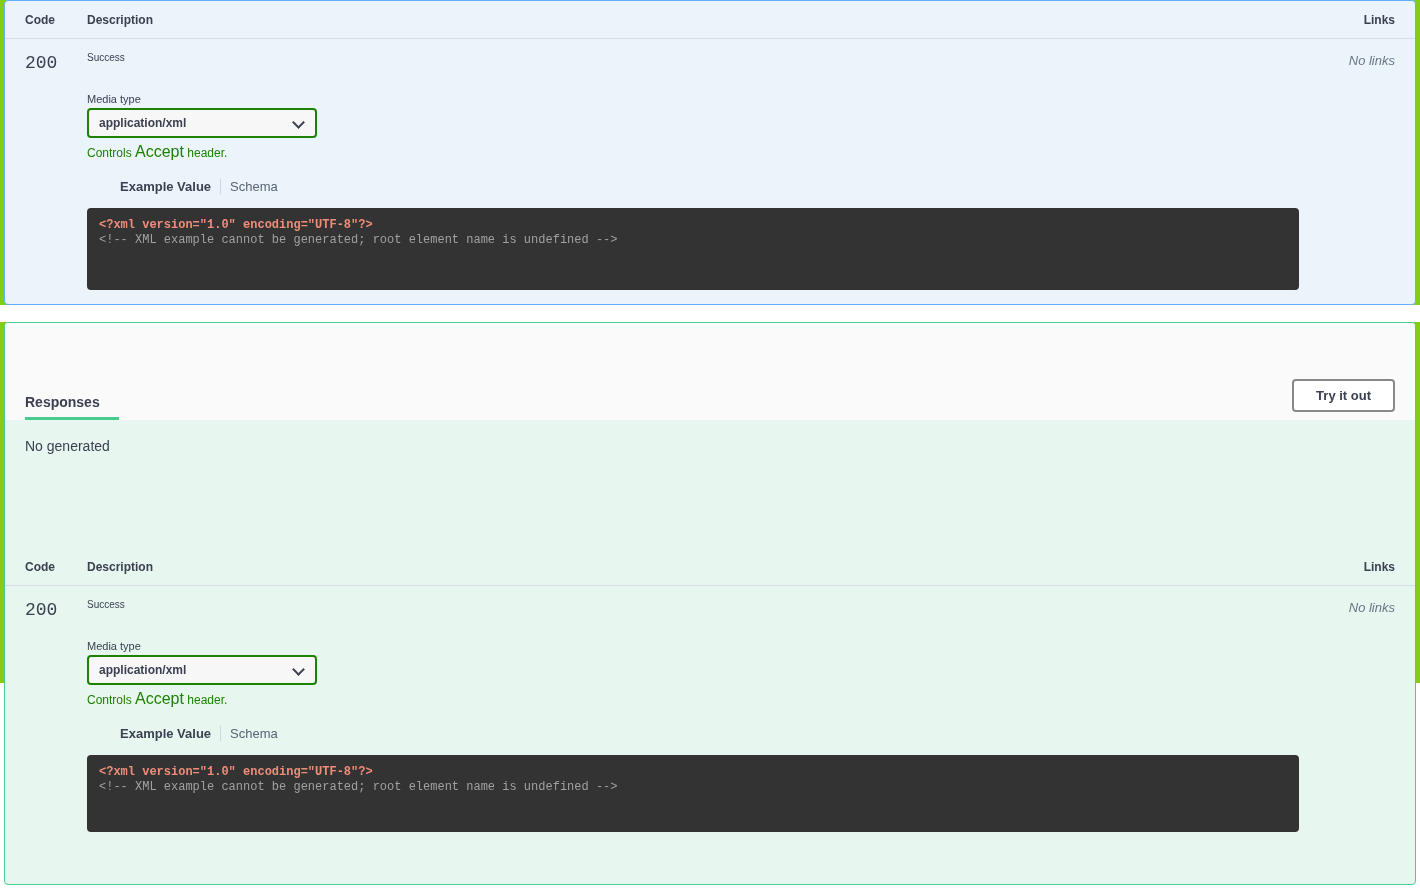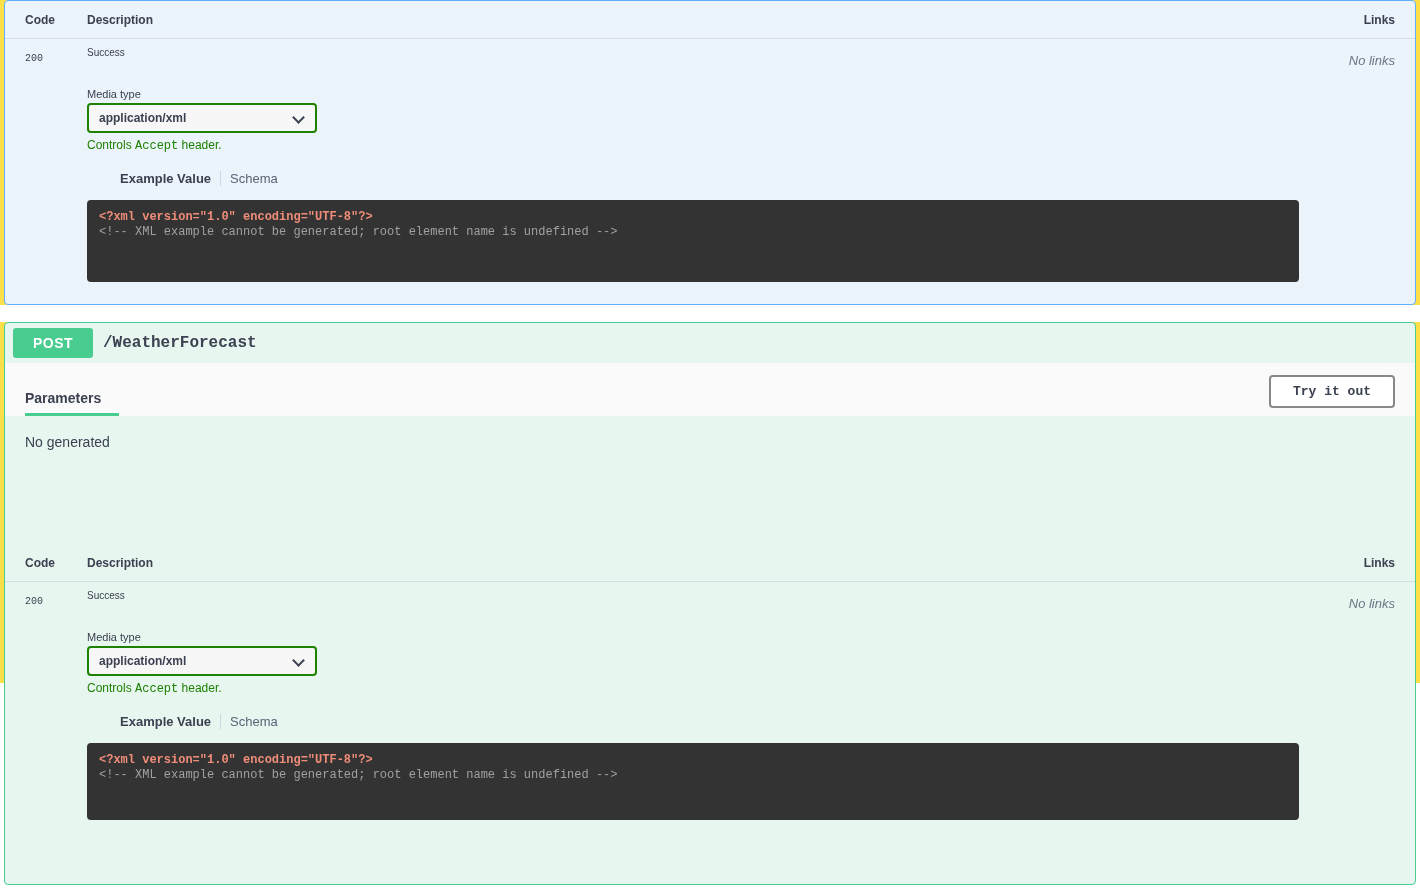--- a/index.html
+++ b/index.html
@@ -4,21 +4,21 @@
 <style>
   * { box-sizing: border-box; }
   html, body {
     margin: 0; padding: 0;
     width: 1420px; height: 893px;
     background: #ffffff;
     font-family: "Liberation Sans", sans-serif;
     overflow: hidden;
   }
 
-  .page { position: relative; width: 1420px; height: 683px; background: #fde047; }
+  .page { position: relative; width: 1420px; height: 683px; background: #84cc16; }
 
   
   .opblock {
     border-radius: 4px;
     margin: 0 4px;
   }
   .opblock.get {
     background: #ebf3fb;
     border: 1px solid #61affe;
   }
@@ -76,30 +76,31 @@
     position: relative;
   }
   .tab-title.active::after {
     content: "";
     position: absolute;
     left: 0; bottom: 0;
     width: 94px; height: 3px;
     background: #49cc90;
   }
   .tryout-btn {
-    font-family: Liberation Mono, monospace;
+    font-family: Liberation Sans, sans-serif;
     font-size: 13px;
     font-weight: bold;
     color: #3b4151;
     background: #fff;
     border: 2px solid #888;
     border-radius: 4px;
     padding: 7px 22px;
     margin-bottom: 8px;
     cursor: pointer;
+    margin-top: 44px;
   }
 
   .no-params {
     padding: 18px 20px 60px 20px;
     font-size: 14px;
     color: #3b4151;
   }
 
   .responses-band {
     background: #fafafa;
@@ -124,21 +125,21 @@
     text-align: left;
     padding: 12px 0 11px 0;
     border-bottom: 1px solid #d8dde5;
   }
   .resp-table th.c-code { width: 82px; padding-left: 20px; }
   .resp-table th.c-desc { }
   .resp-table th.c-links { width: 120px; text-align: right; padding-right: 20px; }
 
   .resp-table td { vertical-align: top; padding-top: 14px; }
   .resp-table td.c-code {
-    font-size: 10px;
+    font-size: 18px;
     color: #3b4151;
     padding-left: 20px;
     font-family: "Liberation Mono", monospace;
   }
   .resp-table td.c-links {
     text-align: right;
     padding-right: 20px;
     font-size: 13px;
     font-style: italic;
     color: #6b7586;
@@ -186,22 +187,22 @@
     border-right: 2px solid #3b4151;
     border-bottom: 2px solid #3b4151;
     transform: rotate(45deg);
   }
   .controls-accept {
     margin-top: 5px;
     font-size: 12px;
     color: #1d8102;
   }
   .controls-accept code {
-    font-family: Liberation Mono, monospace;
-    font-size: 12px;
+    font-family: Liberation Sans, sans-serif;
+    font-size: 16px;
   }
 
   .example-tabs {
     margin: 18px 0 0 115px;
     display: flex;
     align-items: center;
     font-size: 13px;
   }
   .example-tabs .ex-active {
     font-weight: bold;
@@ -280,30 +281,26 @@
         <div class="code-block" style="height:82px;"><span class="decl">&lt;?xml version="1.0" encoding="UTF-8"?&gt;</span>
 <span class="cmt">&lt;!-- XML example cannot be generated; root element name is undefined --&gt;</span></div>
       </div>
     </div>
   </div>
 
   <div class="gap"></div>
 
   <div class="opblock post" style="height:563px; overflow:hidden;">
 
-    <div class="op-summary">
-      <span class="method-badge">POST</span>
-      <span class="op-path">/WeatherForecast</span>
-    </div>
 
     <div class="op-body">
 
       <div class="section-band">
         <div class="band-inner">
-          <div class="tab-title active">Parameters</div>
+          <div class="tab-title active">Responses</div>
           <button class="tryout-btn">Try it out</button>
         </div>
       </div>
 
       <div class="no-params">No generated</div>
 
 
       <table class="resp-table" style="margin-top:34px;">
         <thead>
           <tr>

